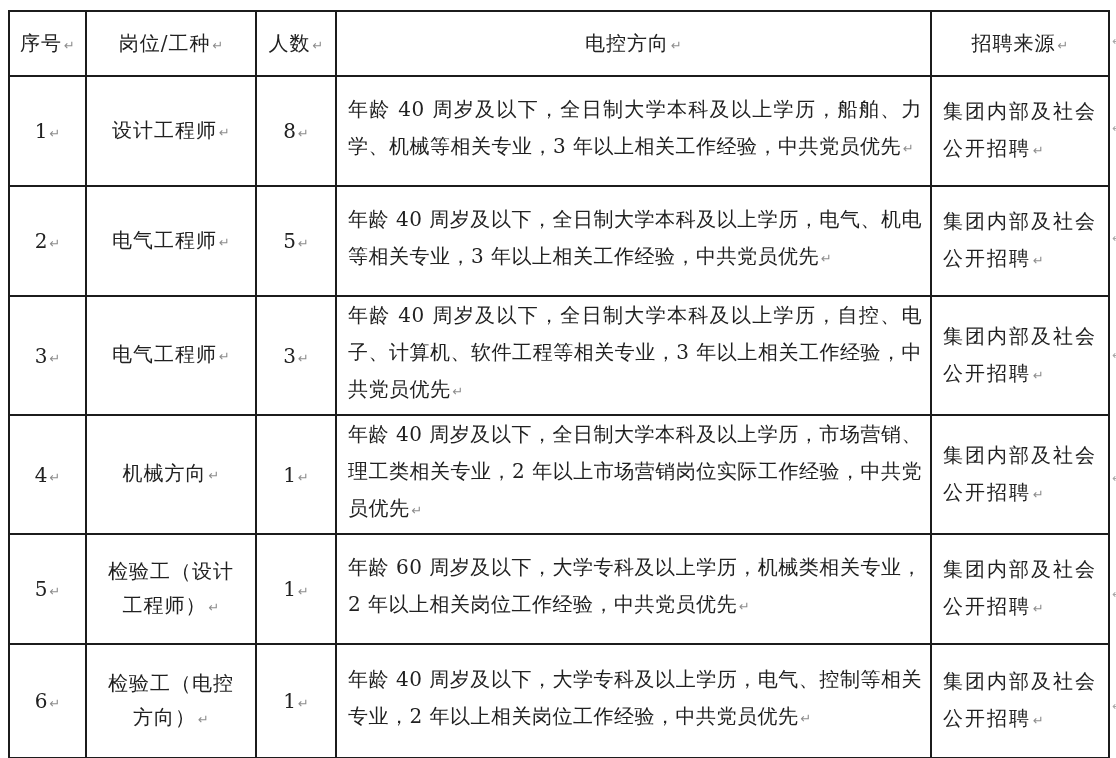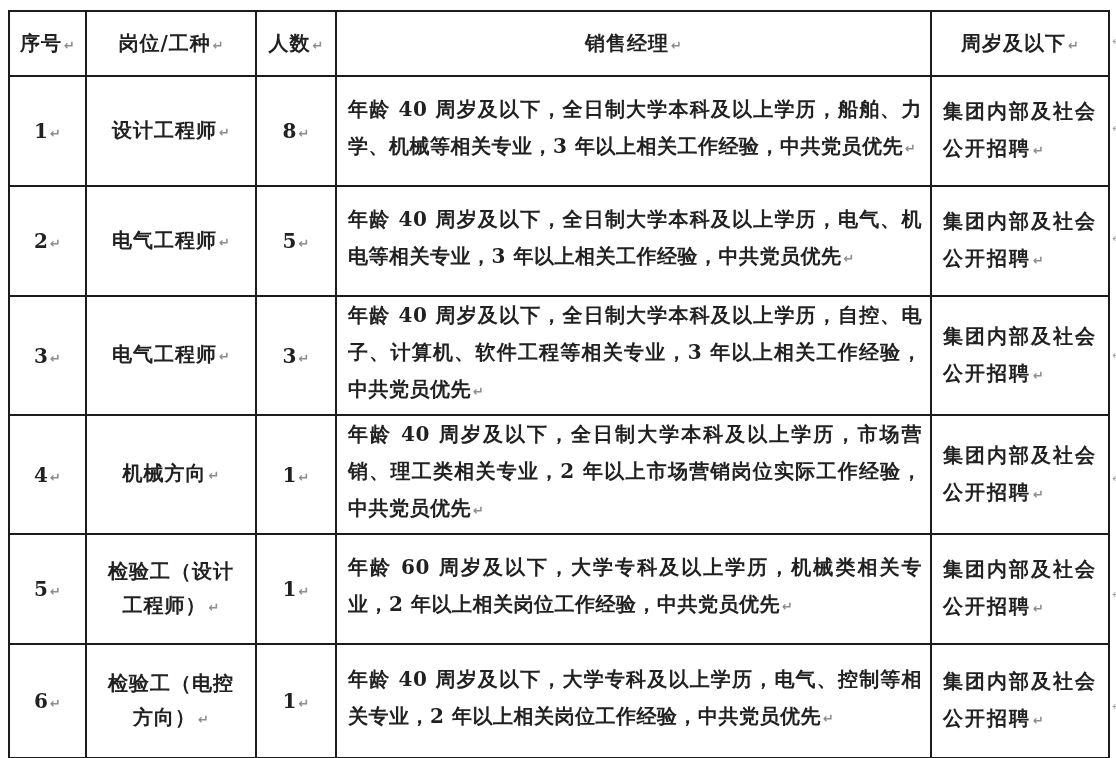--- a/index.html
+++ b/index.html
@@ -7,21 +7,21 @@
     width:1116px;height:758px;background:#ffffff;position:relative;overflow:hidden;
     font-family:"DejaVu Serif","Liberation Serif",serif;color:#212121;
   }
   table{
     position:absolute;left:8px;top:10px;width:1100px;
     border-collapse:collapse;table-layout:fixed;
   }
   th,td{
     border:2px solid #1c1c1c;
     vertical-align:middle;
-    font-size:20px;font-weight:bold;
+    font-size:20px;font-weight:normal;
     overflow:hidden;
   }
   thead tr{height:65px;}
   tbody tr:nth-child(1){height:110px;}
   tbody tr:nth-child(2){height:110px;}
   tbody tr:nth-child(3){height:112px;}
   tbody tr:nth-child(4){height:113px;}
   tbody tr:nth-child(5){height:110px;}
   tbody tr:nth-child(6){height:114px;}
   th{text-align:center;letter-spacing:1px;}
@@ -53,22 +53,22 @@
     <col style="width:170px">
     <col style="width:80px">
     <col style="width:595px">
     <col style="width:178px">
   </colgroup>
   <thead>
     <tr>
       <th><span class="txt">序号</span><span class="pmark">↵</span></th>
       <th><span class="txt">岗位/工种</span><span class="pmark">↵</span></th>
       <th><span class="txt">人数</span><span class="pmark">↵</span></th>
-      <th><span class="txt">销售经理</span><span class="pmark">↵</span></th>
-      <th><span class="txt">周岁及以下</span><span class="pmark">↵</span></th>
+      <th><span class="txt">电控方向</span><span class="pmark">↵</span></th>
+      <th><span class="txt">招聘来源</span><span class="pmark">↵</span></th>
     </tr>
   </thead>
   <tbody>
       <tr>
     <td class="c-no"><span class="txt">1</span><span class="pmark">↵</span></td>
     <td class="c-pos"><span class="txt">设计工程师</span><span class="pmark">↵</span></td>
     <td class="c-count"><span class="txt">8</span><span class="pmark">↵</span></td>
     <td class="c-req"><span class="txt">年龄 40 周岁及以下，全日制大学本科及以上学历，船舶、力学、机械等相关专业，3 年以上相关工作经验，中共党员优先</span><span class="pmark">↵</span></td>
     <td class="c-src"><span class="txt">集团内部及社会公开招聘</span><span class="pmark">↵</span></td>
   </tr>

